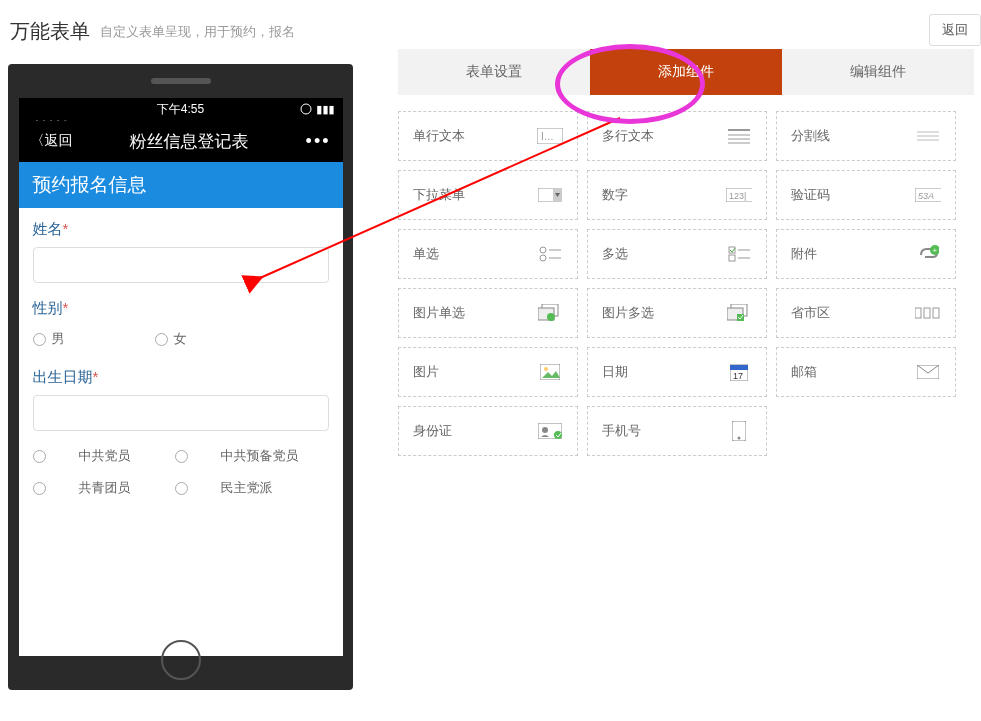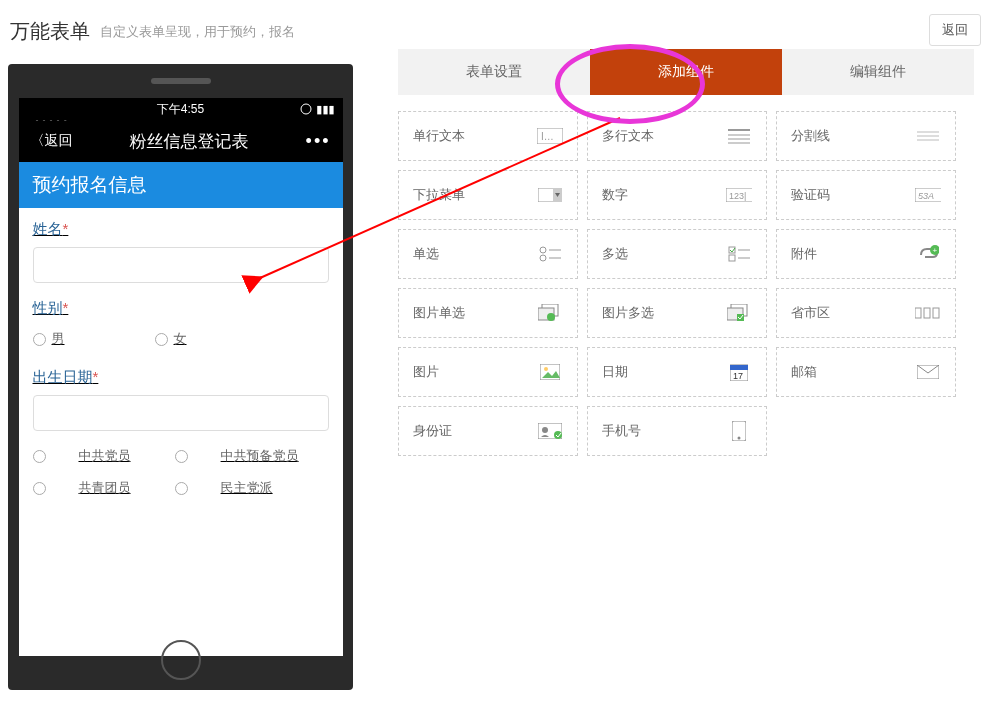--- a/index.html
+++ b/index.html
@@ -22,21 +22,21 @@
   .status-right { position: absolute; right: 8px; display: flex; gap: 4px; align-items: center; font-size: 11px; }
 
   .nav-bar { background: #000; color: #fff; height: 42px; display: flex; align-items: center; justify-content: space-between; padding: 0 12px; }
   .nav-back { font-size: 14px; display: flex; align-items: center; }
   .nav-title { font-size: 17px; }
   .nav-more { font-size: 18px; letter-spacing: 2px; }
 
   .section-header { background: #1b8be0; color: #fff; padding: 10px 14px; font-size: 19px; }
 
   .form-body { padding: 0; }
-  .form-group { padding: 12px 14px 4px 14px; text-decoration: underline; }
+  .form-group { padding: 12px 14px 4px 14px; }
   .form-label { color: #2a6496; font-size: 15px; margin-bottom: 8px; }
   .req { color: #d9534f; }
   .form-input { width: 100%; height: 36px; border: 1px solid #ddd; border-radius: 4px; padding: 0 8px; font-size: 14px; }
   .radio-row { display: flex; gap: 90px; padding: 4px 0; }
   .radio-item { display: flex; align-items: center; gap: 6px; font-size: 13px; color: #666; }
   .radio-dot { width: 13px; height: 13px; border: 1px solid #aaa; border-radius: 50%; }
 
   .form-group.selected { background: #c9c159; position: relative; padding-bottom: 16px; }
   .close-x { position: absolute; right: 12px; top: 12px; width: 22px; height: 22px; background: #ff8c1a; border-radius: 50%; display: flex; align-items: center; justify-content: center; color: #fff; font-size: 14px; cursor: pointer; }
   .form-group.selected .form-input { background: #fff; }

